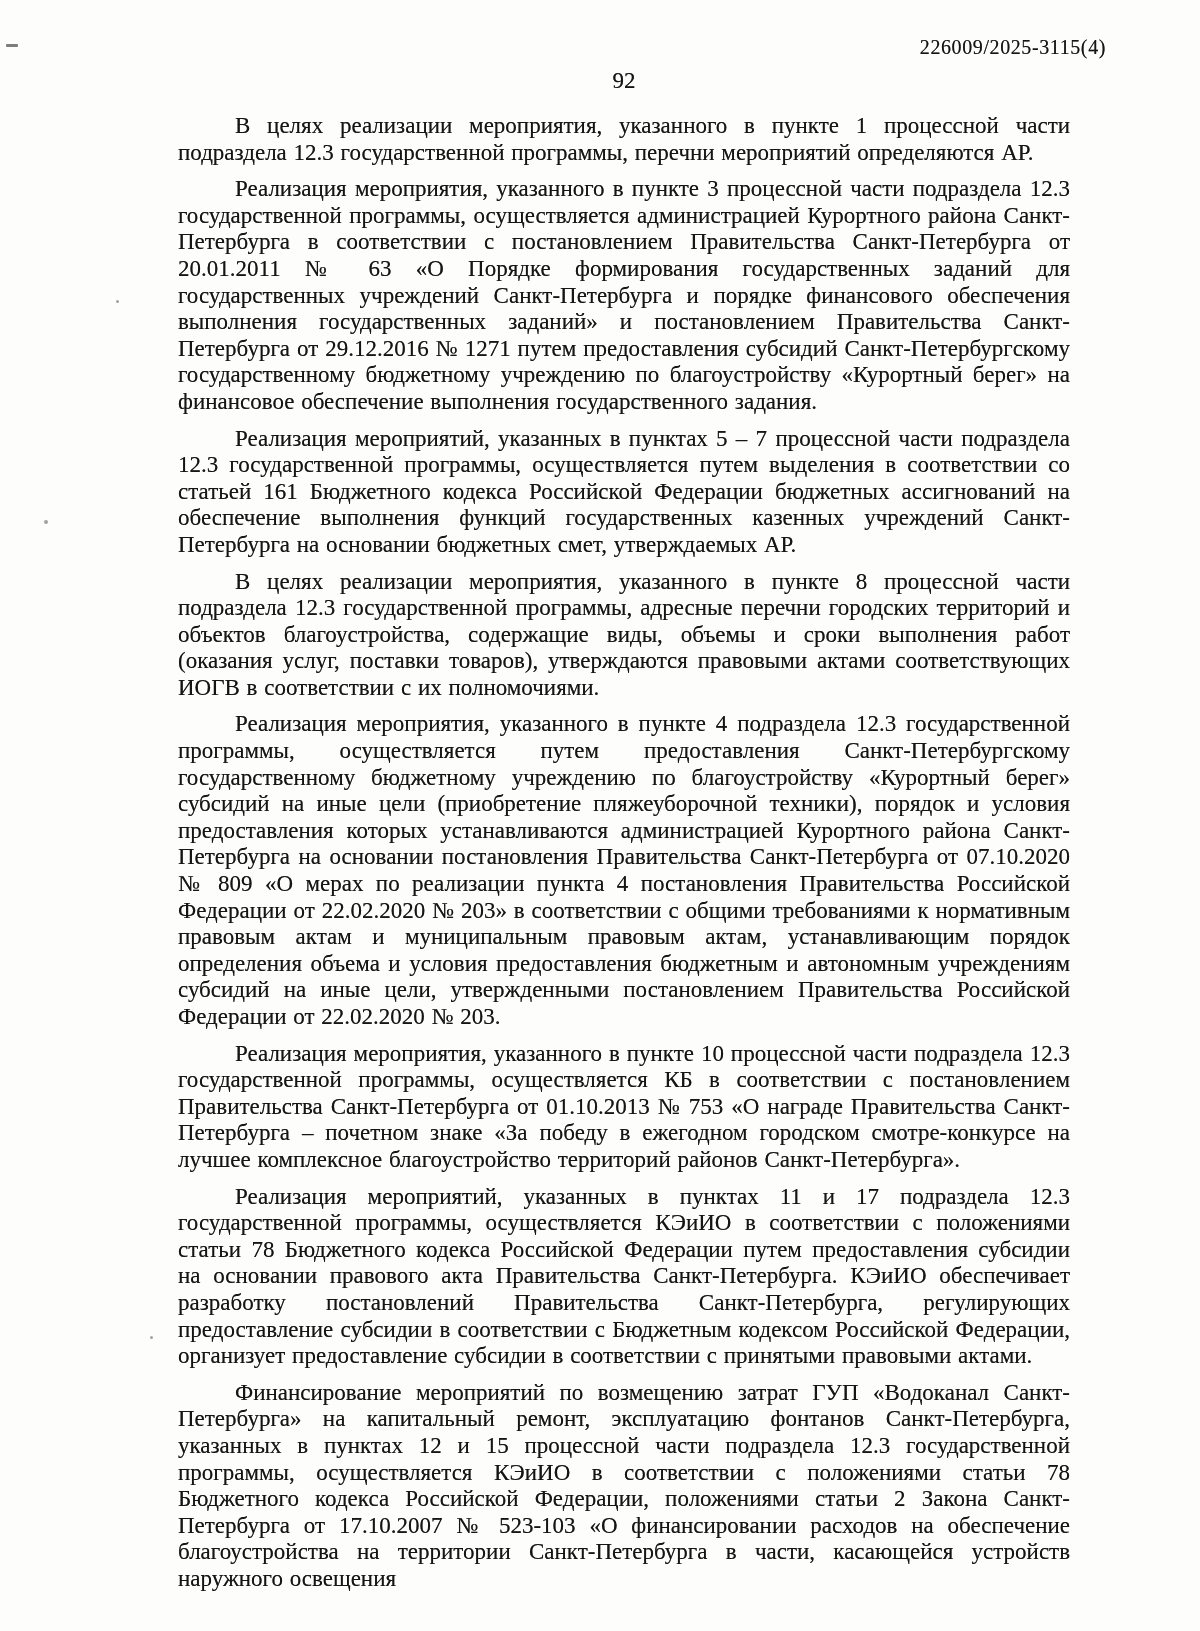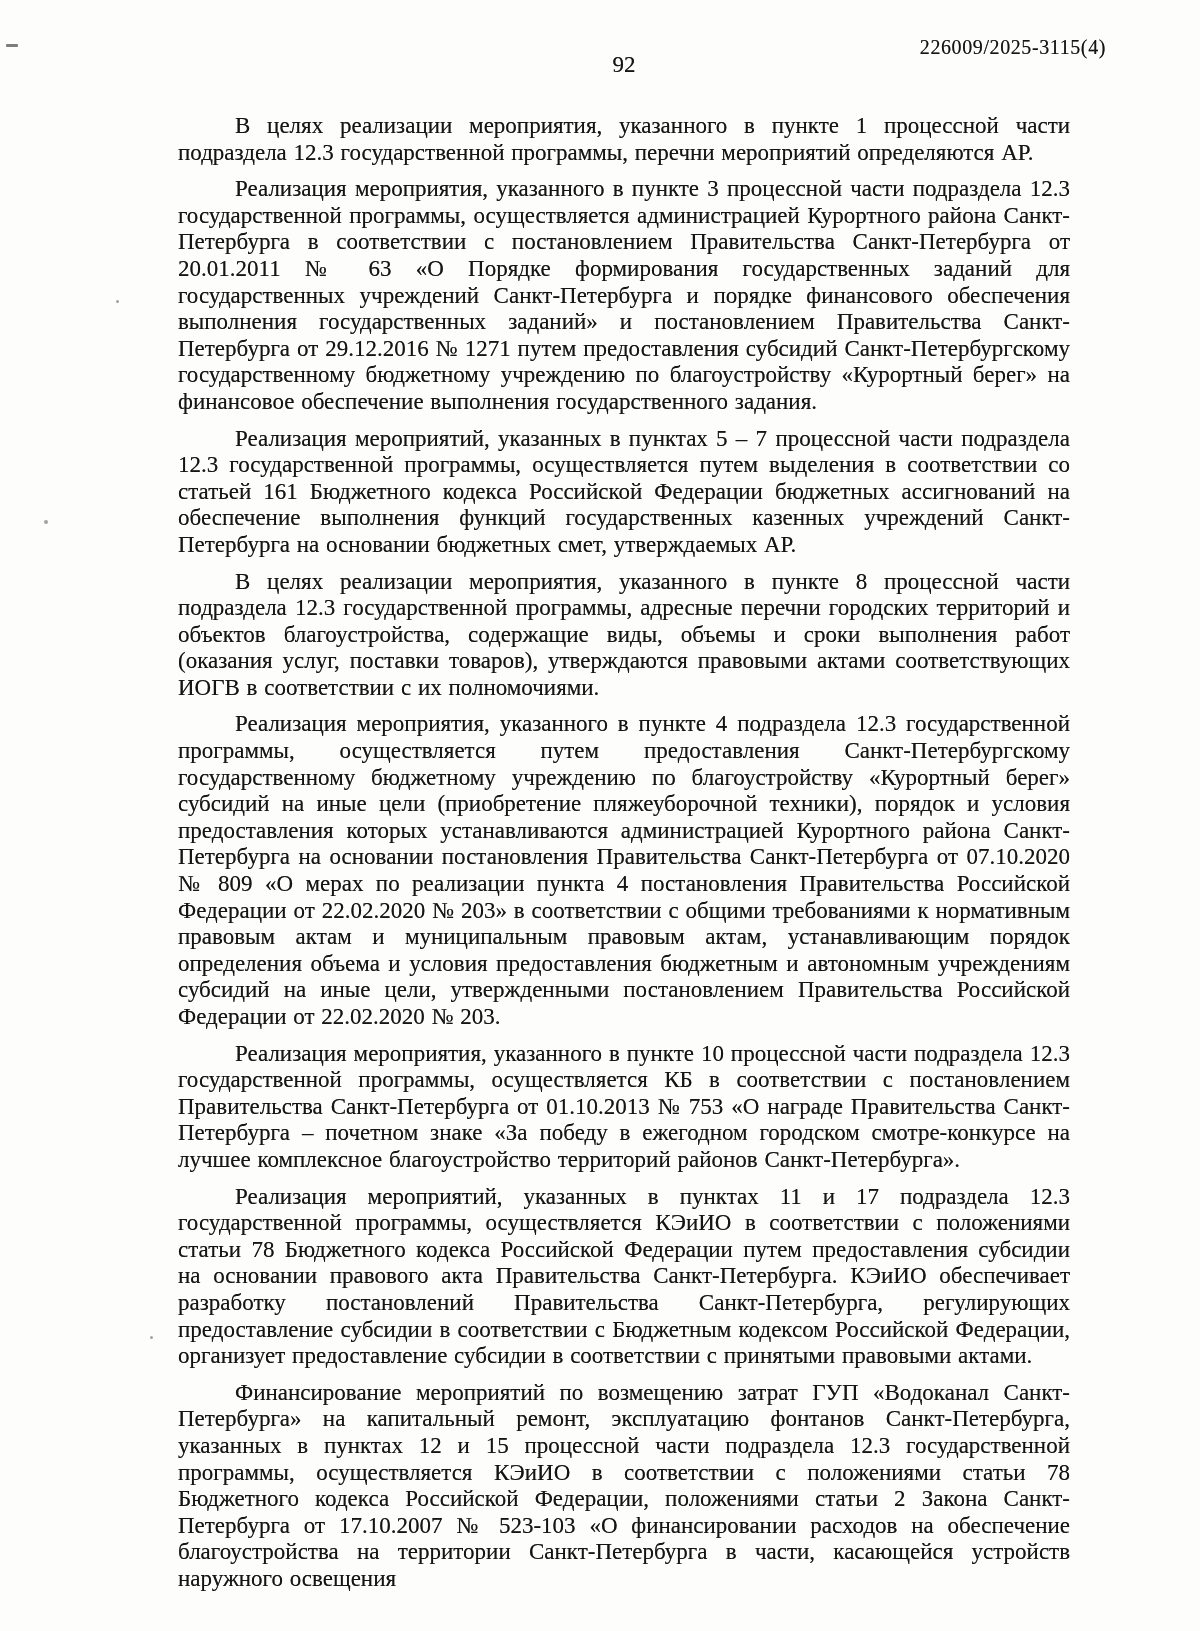--- a/index.html
+++ b/index.html
@@ -22,21 +22,21 @@
   .doc-ref {
     position: absolute;
     top: 36px;
     right: 118px;
     font-size: 20px;
     letter-spacing: 0.6px;
     white-space: nowrap;
   }
   .page-number {
     position: absolute;
-    top: 52px;
+    top: 68px;
     left: 168px;
     width: 912px;
     text-align: center;
     font-size: 23px;
   }
   .doc-body {
     position: absolute;
     top: 103px;
     left: 168px;
     width: 912px;

